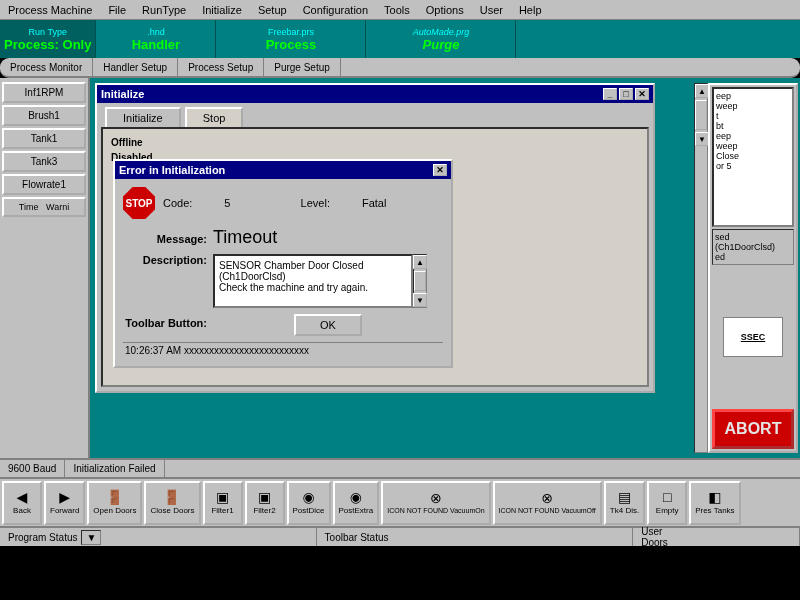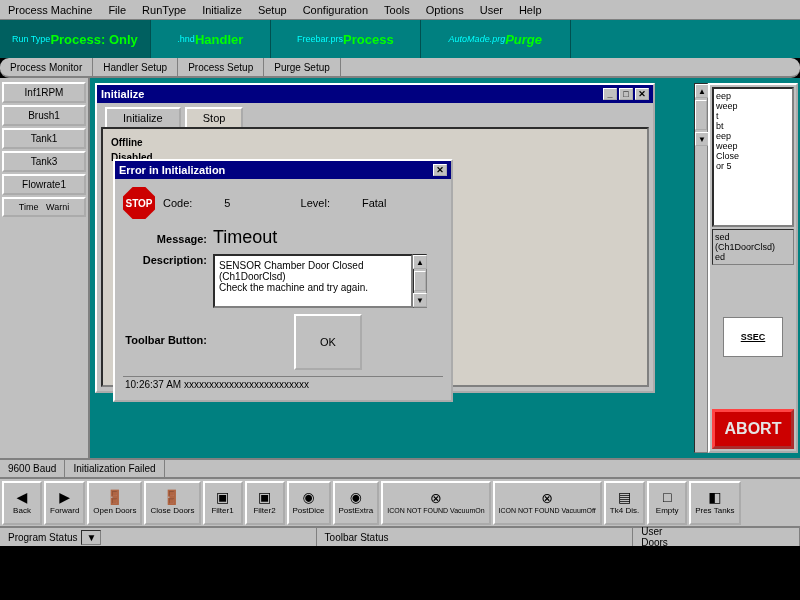--- a/index.html
+++ b/index.html
@@ -32,24 +32,24 @@
 
     
     #tab-row {
       background: #008080;
       height: 38px;
       display: flex;
       align-items: stretch;
     }
     .tab-btn {
       display: flex;
-      flex-direction: row;
+      flex-direction: column;
       justify-content: center;
       align-items: center;
-      padding: 2px 12px;
+      padding: 2px 4px;
       min-width: 80px;
       border-right: 1px solid #005050;
       cursor: pointer;
       font-size: 10px;
       color: #00ff00;
     }
     .tab-btn .tab-label-top { font-size: 9px; color: #00ffff; }
     .tab-btn .tab-label-main { font-size: 13px; font-weight: bold; color: #00ff00; }
     .tab-btn.active { background: #006060; }
 
@@ -266,21 +266,21 @@
     .scroll-thumb {
       width: 12px;
       height: 20px;
       background: #c0c0c0;
       border: 1px outset #fff;
       margin: 2px auto;
     }
     .ok-btn {
       background: #c0c0c0;
       border: 2px outset #ffffff;
-      padding: 20px 24px;
+      padding: 3px 24px;
       font-size: 11px;
       cursor: pointer;
       display: block;
       margin: 6px auto 2px;
     }
     .err-toolbar-row {
       display: flex;
       align-items: center;
       margin-bottom: 4px;
     }

